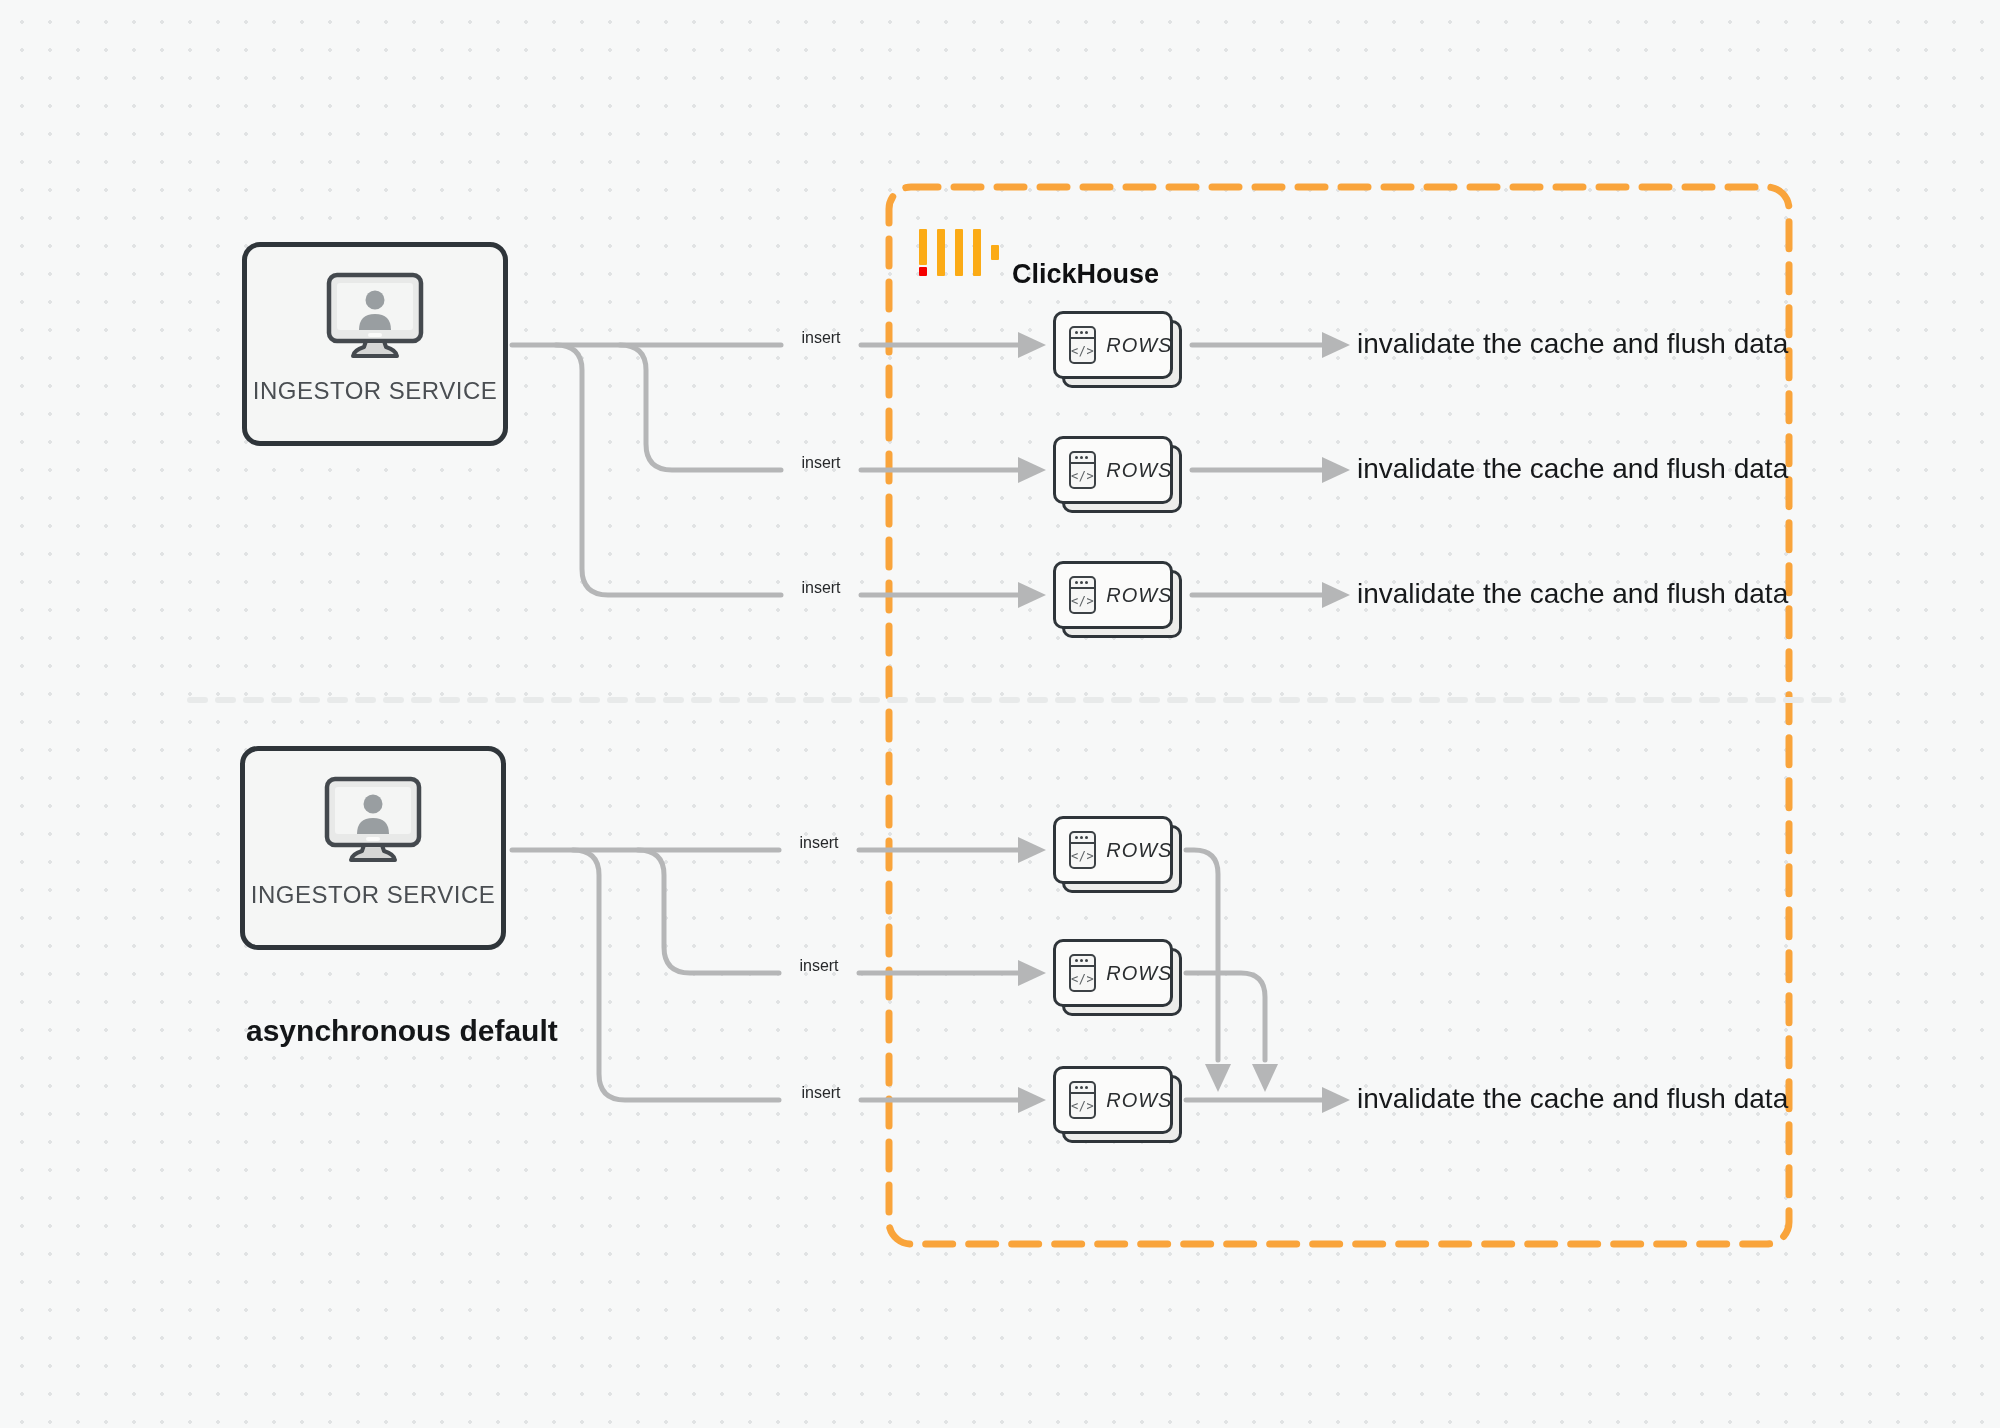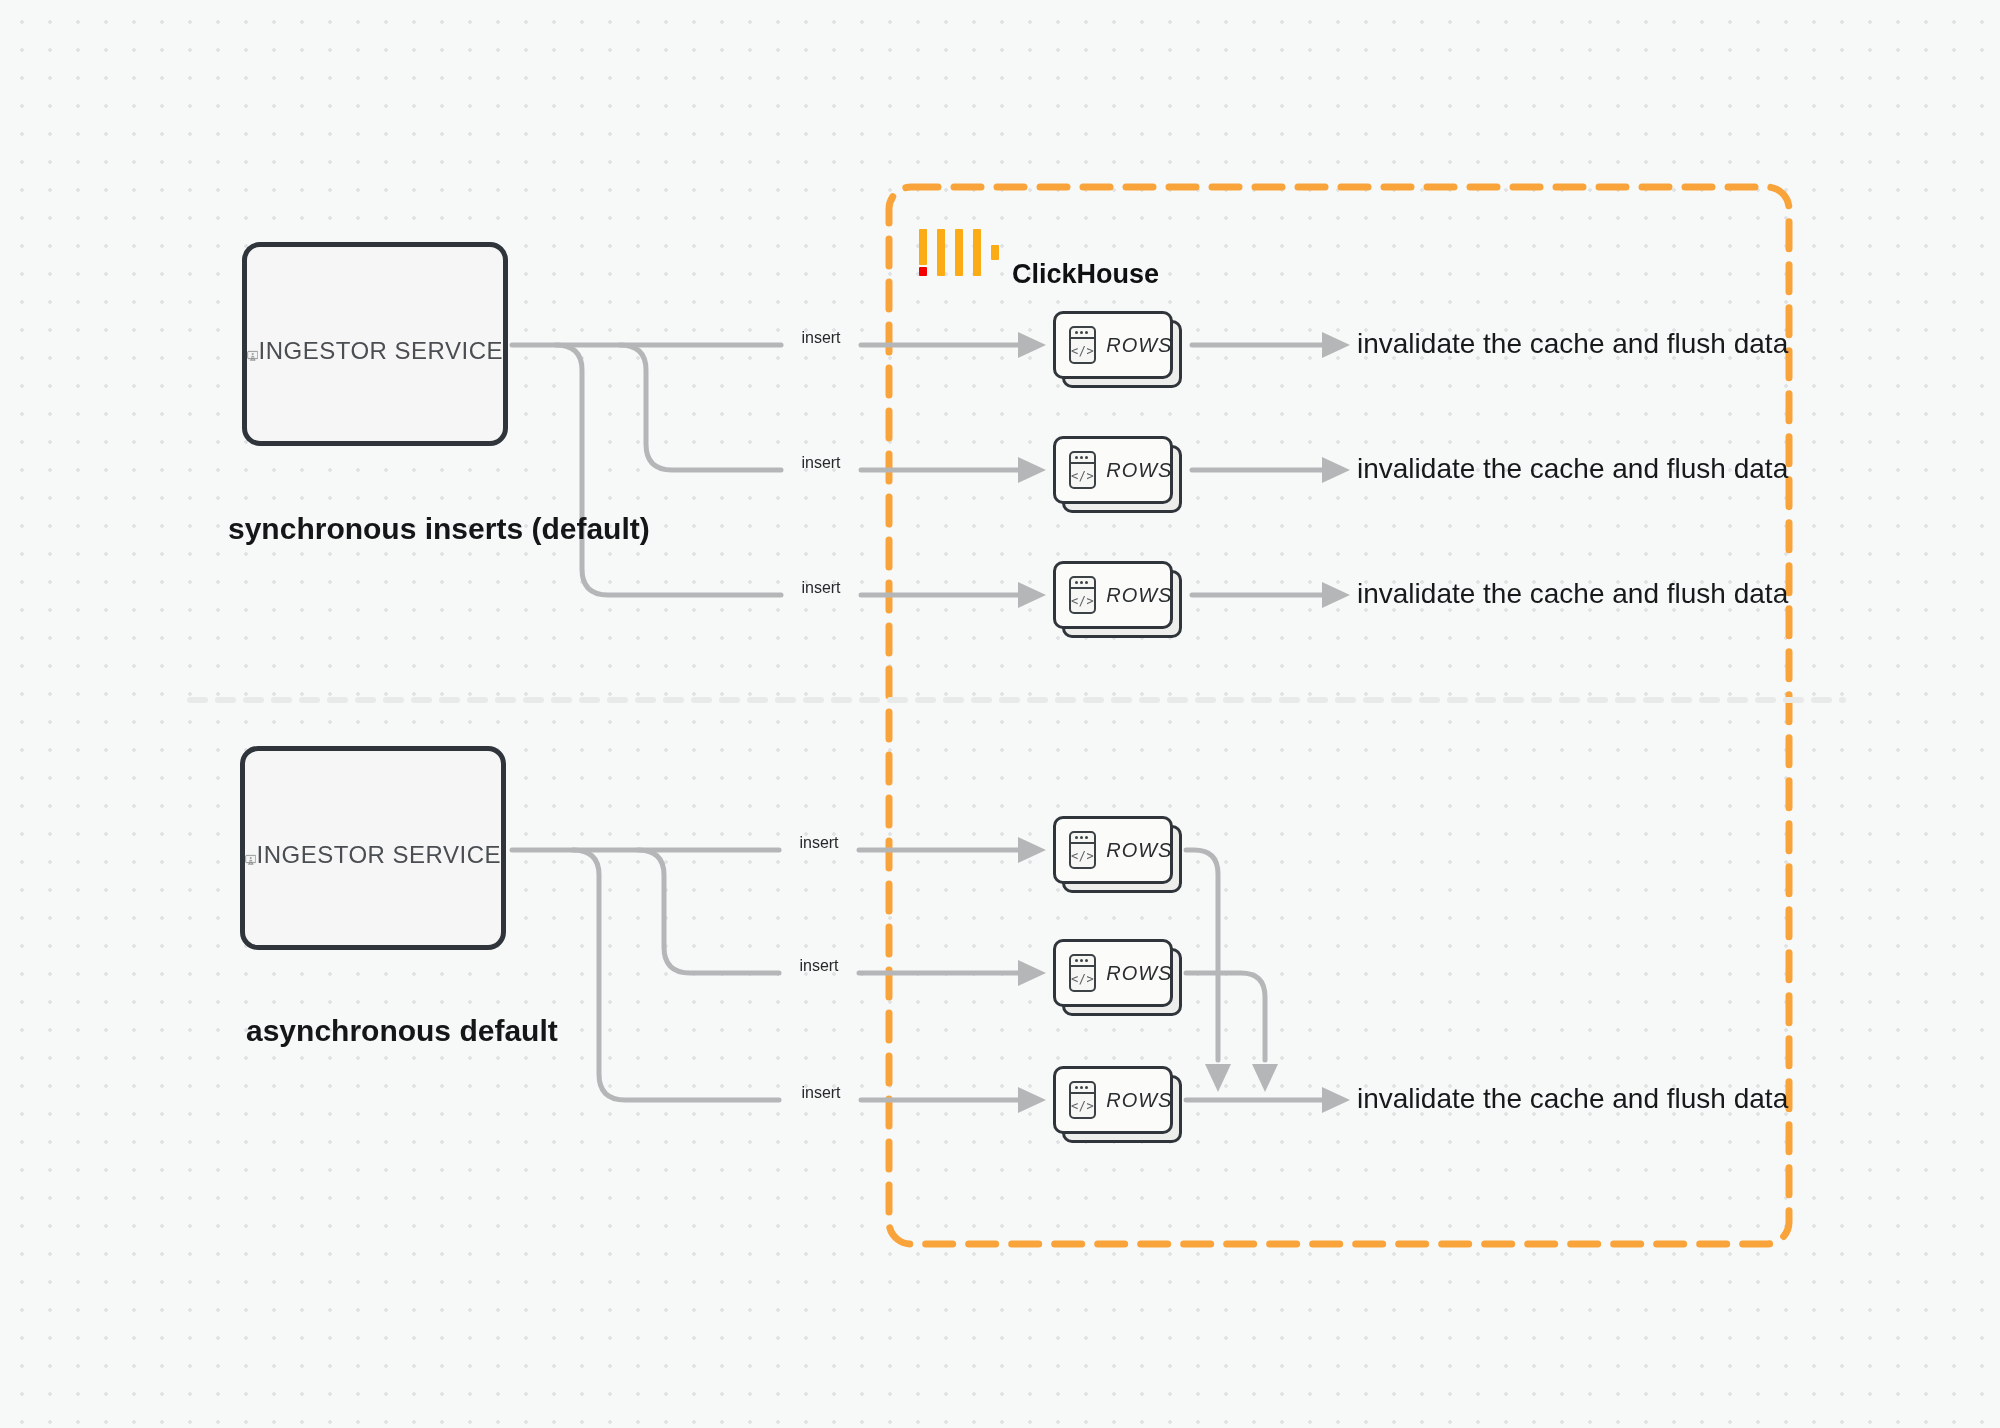--- a/index.html
+++ b/index.html
@@ -26,21 +26,21 @@
   
   .node {
     position: absolute;
     width: 266px;
     height: 204px;
     box-sizing: border-box;
     background: #f5f6f5;
     border: 5px solid #2f353a;
     border-radius: 18px;
     display: flex;
-    flex-direction: row;
+    flex-direction: column;
     align-items: center;
   }
   .node .monitor { margin-top: 24px; }
   .node-label {
     margin-top: 14px;
     font-size: 24px;
     color: #4a4e52;
     letter-spacing: 0.5px;
     white-space: nowrap;
   }
@@ -223,21 +223,20 @@
       <rect x="6" y="4" width="92" height="66" rx="8" fill="#e8e9e8" stroke="#44494e" stroke-width="4.5"></rect>
       <rect x="14" y="12" width="76" height="47" rx="3" fill="#f4f5f4"></rect>
       <circle cx="52" cy="29" r="9.5" fill="#999ea1"></circle>
       <path d="M36 59 Q36 43 52 43 Q68 43 68 59 Z" fill="#999ea1"></path>
       <rect x="45" y="62" width="14" height="4" rx="2" fill="#fbfbfa"></rect>
       <path d="M43 70 H61 L63 76 Q73 79 74 85 H30 Q31 79 41 76 Z" fill="#d5d6d5" stroke="#44494e" stroke-width="4" stroke-linejoin="round"></path>
     </svg>
     <div class="node-label">INGESTOR SERVICE</div>
   </div>
 
-  <div class="caption" style="left:228px; top:512px">synchronous inserts (default)</div>
   <div class="caption" style="left:246px; top:1014px">asynchronous default</div>
 
   <div class="ch-logo" style="left:919px; top:215px">
     <svg width="80" height="47" viewBox="0 0 80 47" xmlns="http://www.w3.org/2000/svg">
       <rect x="0" y="0" width="8" height="36" rx="1" fill="#FBAB16"></rect>
       <rect x="0" y="38" width="8" height="9" rx="1" fill="#F50000"></rect>
       <rect x="18" y="0" width="8" height="47" rx="1" fill="#FBAB16"></rect>
       <rect x="36" y="0" width="8" height="47" rx="1" fill="#FBAB16"></rect>
       <rect x="54" y="0" width="8" height="47" rx="1" fill="#FBAB16"></rect>
       <rect x="72" y="16" width="8" height="15" rx="1" fill="#FBAB16"></rect>

